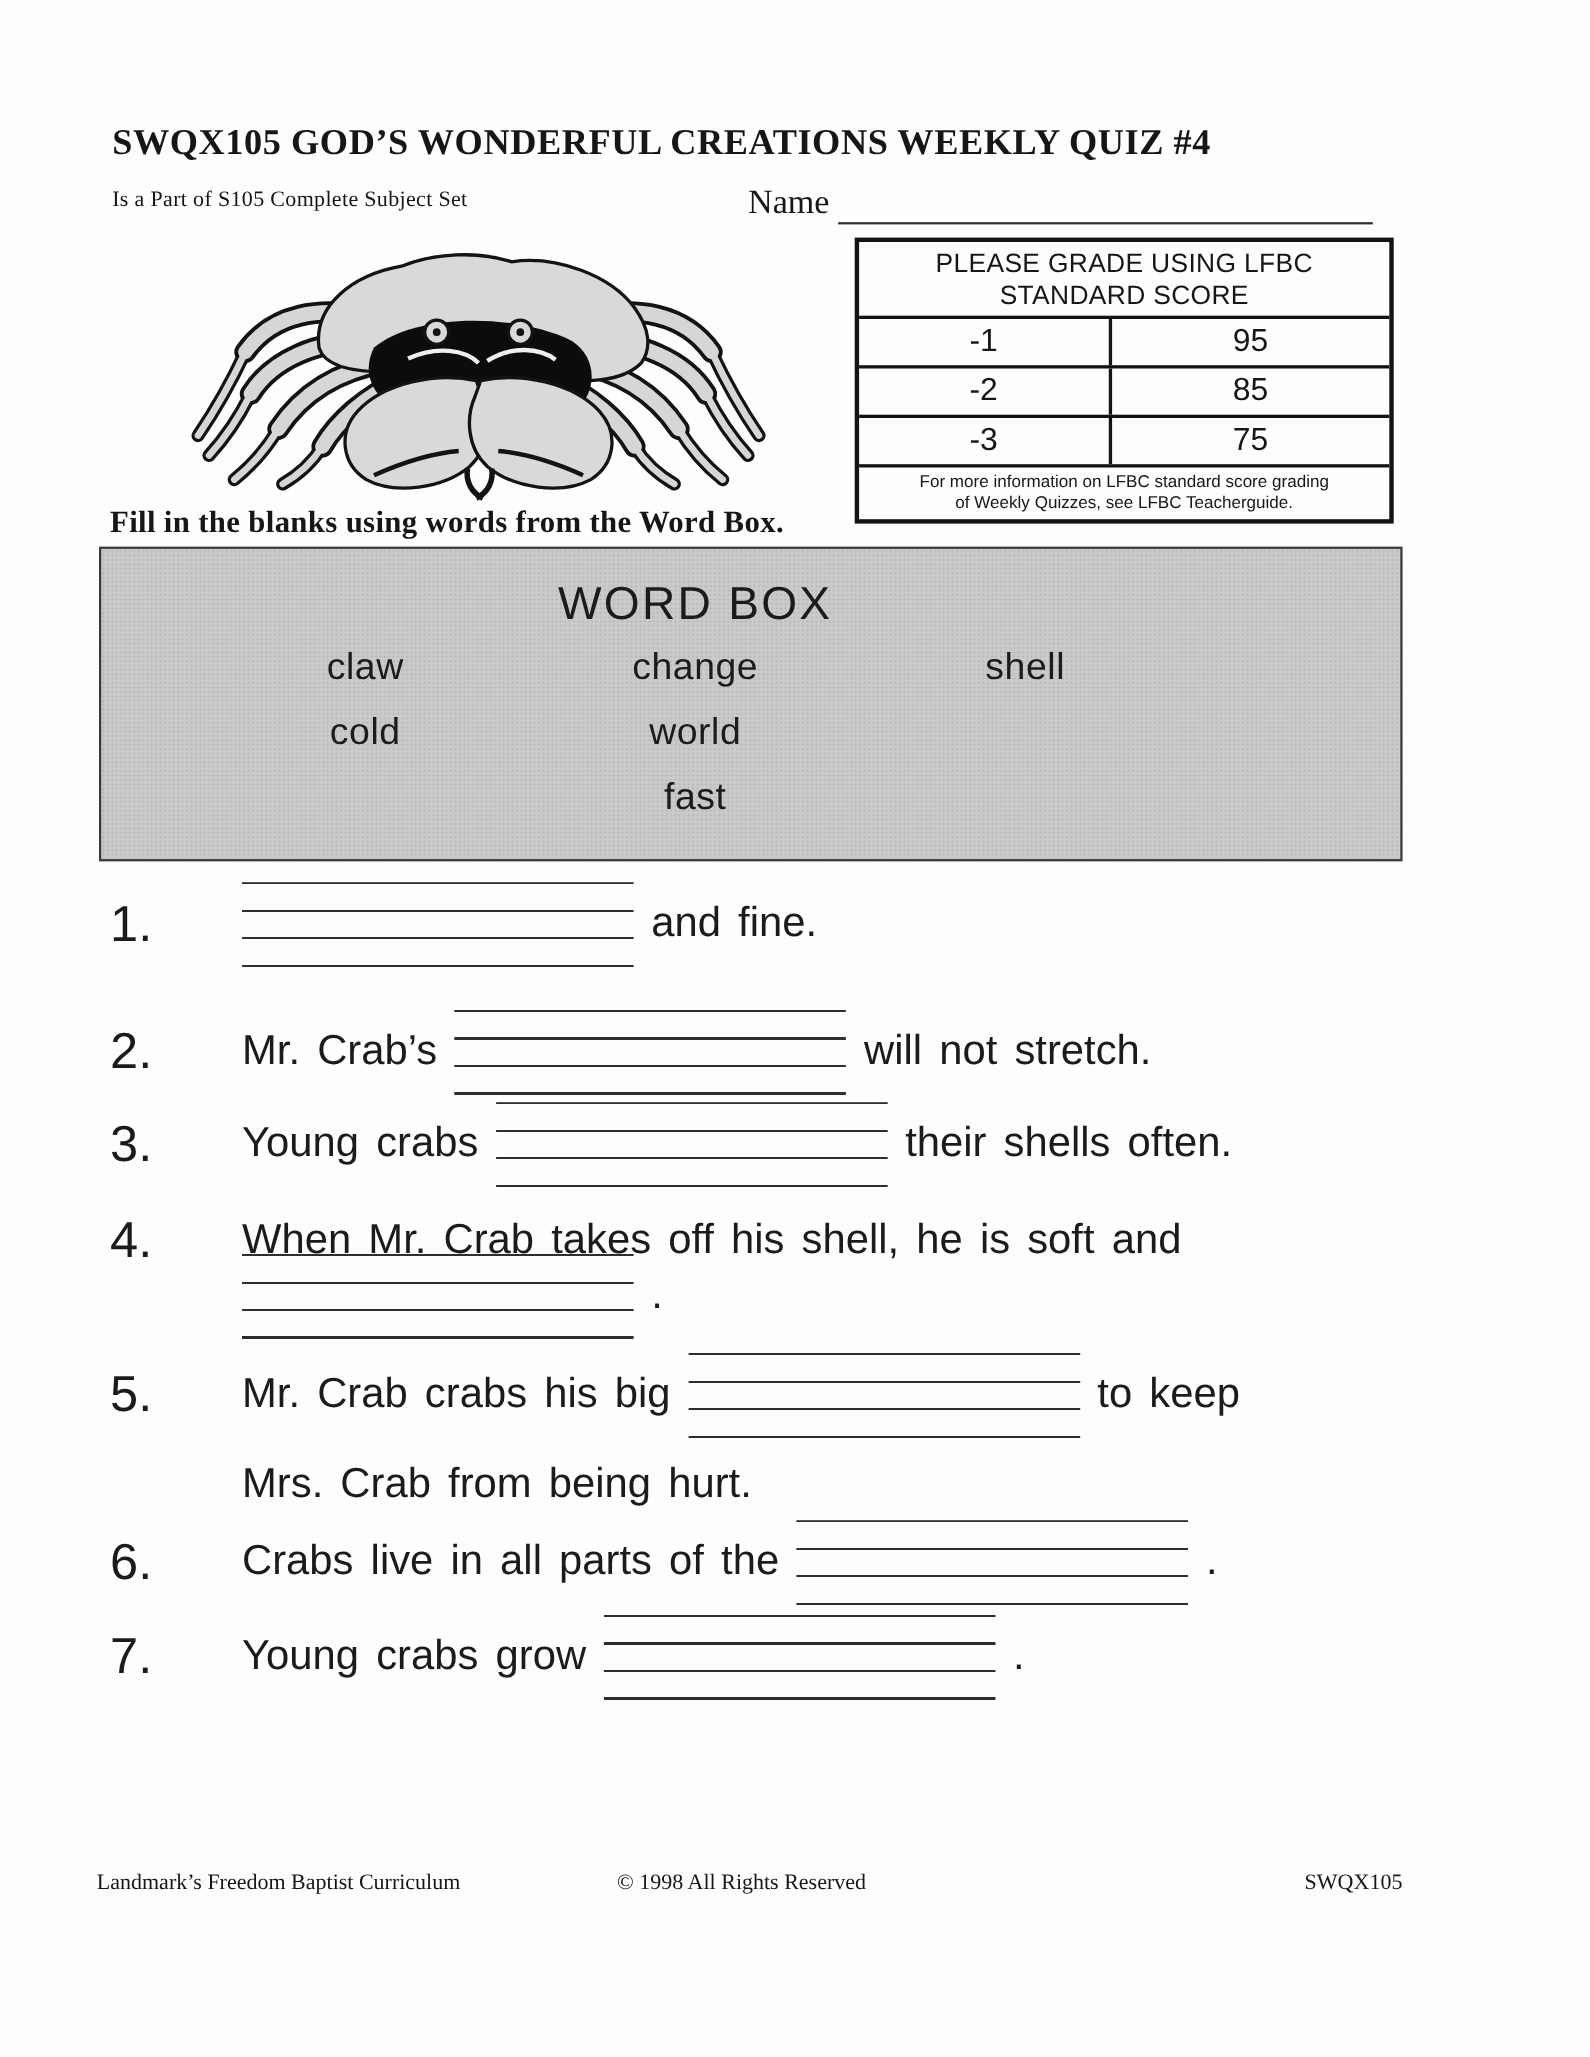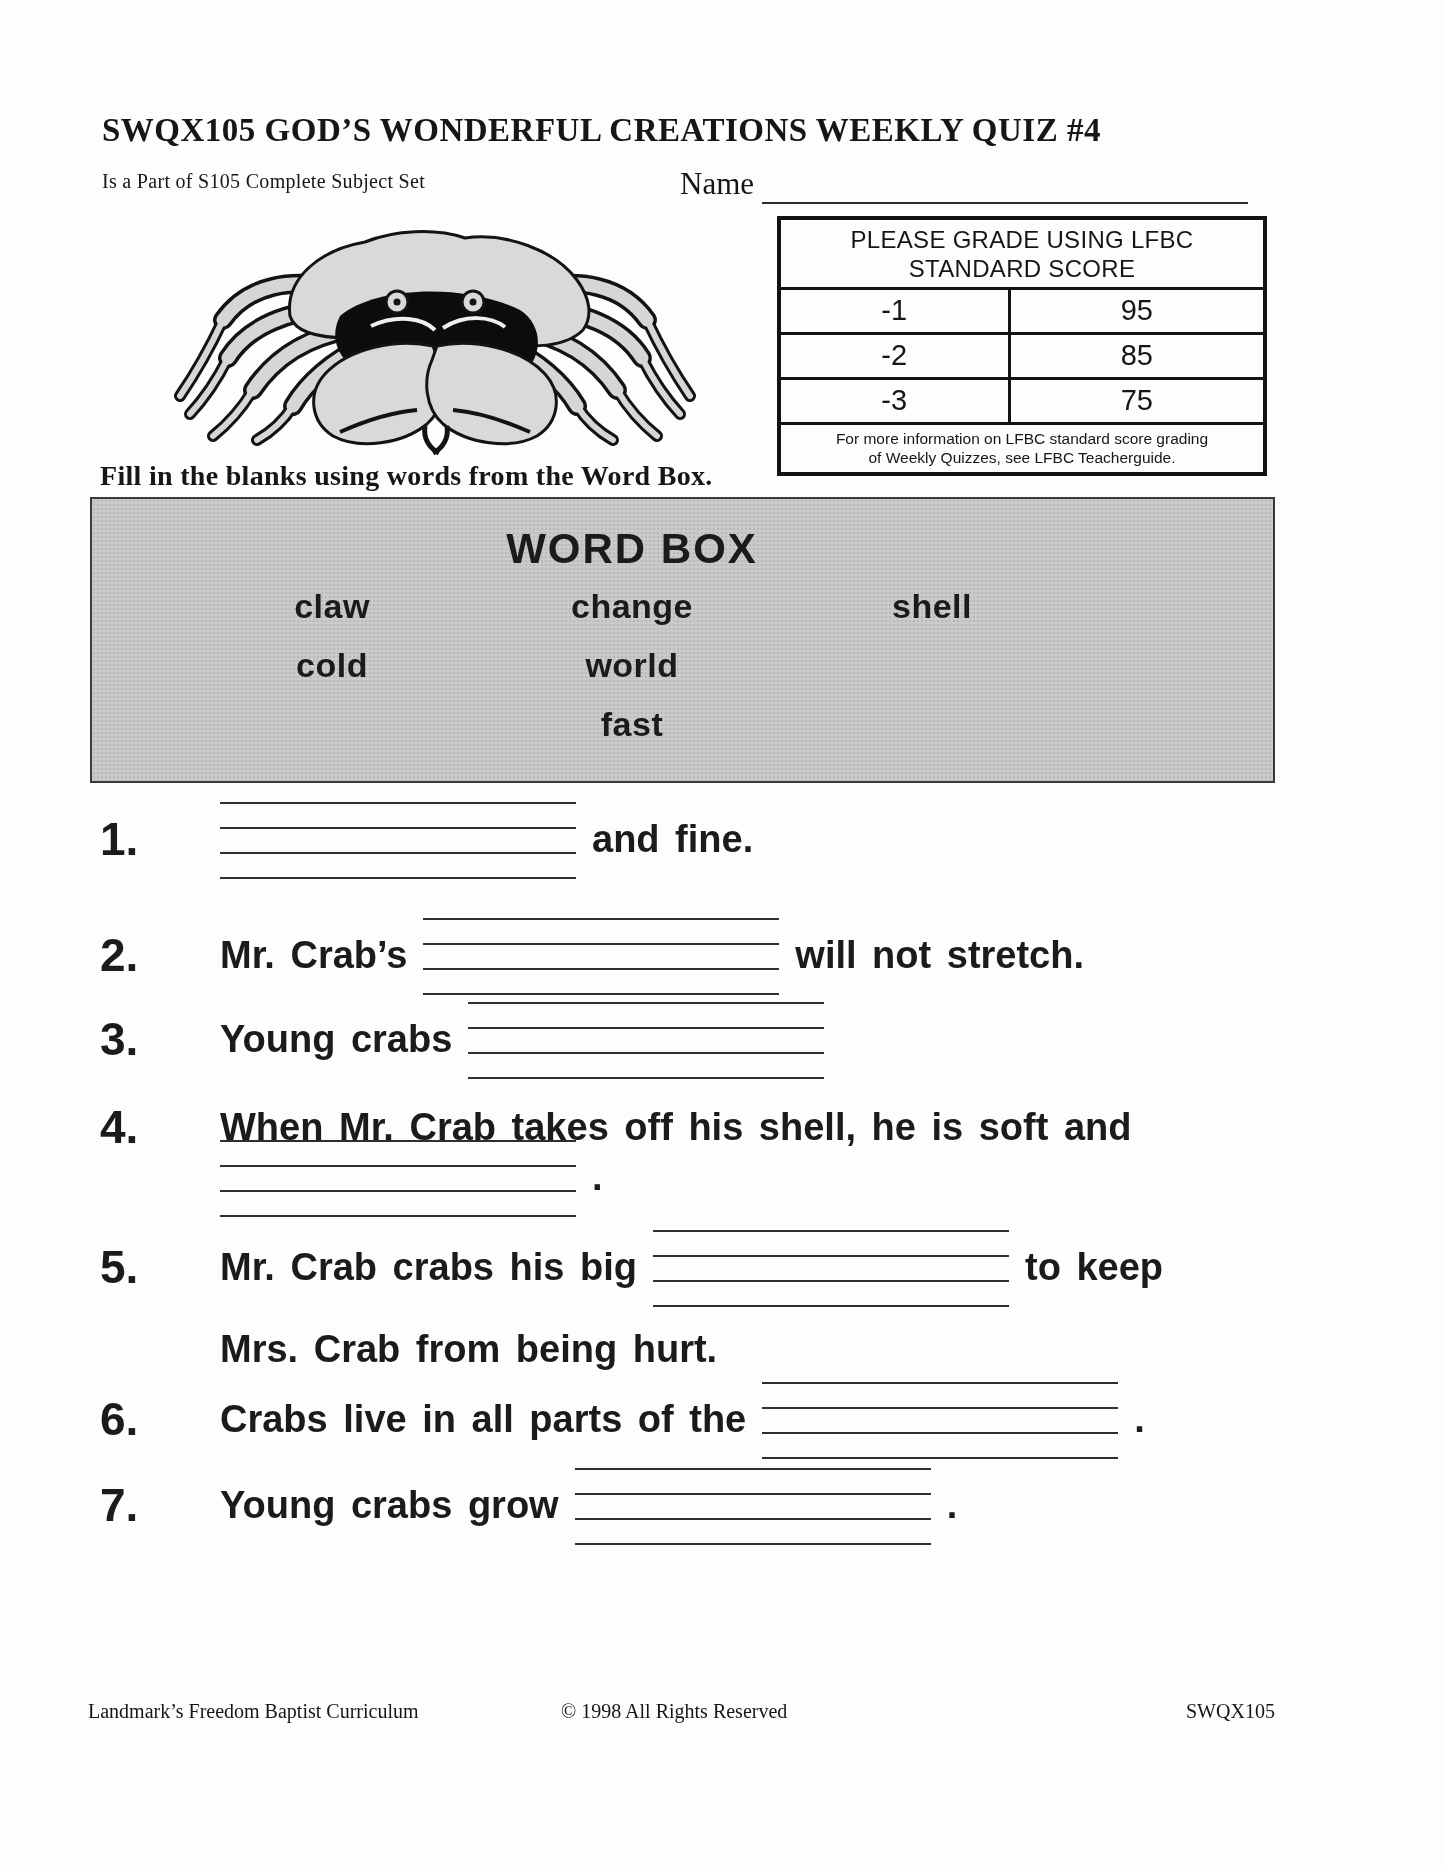--- a/index.html
+++ b/index.html
@@ -42,21 +42,21 @@
     font-size:28px; font-weight:bold; letter-spacing:.3px;
   }
   
   .word-box{
     position:absolute; left:90px; top:497px; width:1185px; height:286px;
     background-color:#cacaca;
     background-image:radial-gradient(#b9b9b9 1px, rgba(0,0,0,0) 1px);
     background-size:4px 4px;
     border:2px solid #3a3a3a; box-sizing:border-box;
   }
-  .print{font-family:"Liberation Sans","DejaVu Sans",sans-serif; font-weight:700; color:#1b1b1b;}
+  .print{font-family:"Liberation Sans","DejaVu Sans",sans-serif; font-weight:400; color:#1b1b1b;}
   .wb-title{
     position:absolute; left:0; top:26px; width:1080px; text-align:center;
     font-size:42px; letter-spacing:2px;
   }
   .wb-grid{
     position:absolute; left:90px; top:88px; width:900px;
     display:grid; grid-template-columns:1fr 1fr 1fr; row-gap:20px;
   }
   .wb-word{font-size:34px; text-align:center; letter-spacing:.5px;}
   
@@ -206,20 +206,21 @@
       <span class="blank"></span>
       <span class="qt print">will not stretch.</span>
     </div>
   </div>
 
   <div class="q" style="top:1012px">
     <span class="qnum print">3.</span>
     <div class="qbody">
       <span class="qt print">Young crabs</span>
       <span class="blank"></span>
+      <span class="qt print">their shells often.</span>
     </div>
   </div>
 
   <div class="q" style="top:1100px">
     <span class="qnum print">4.</span>
     <div class="qbody">
       <span class="qt print">When Mr. Crab takes off his shell, he is soft and</span>
     </div>
   </div>
   <div class="q" style="top:1150px">

